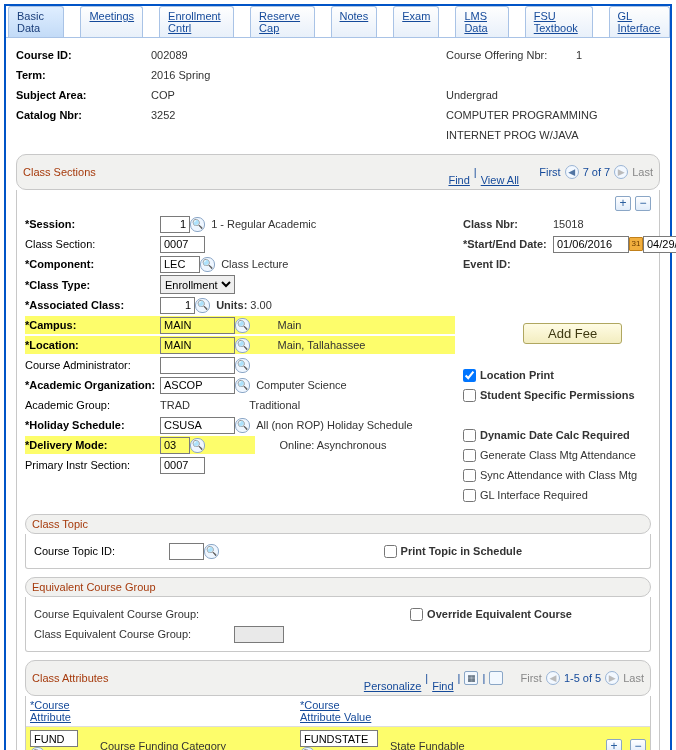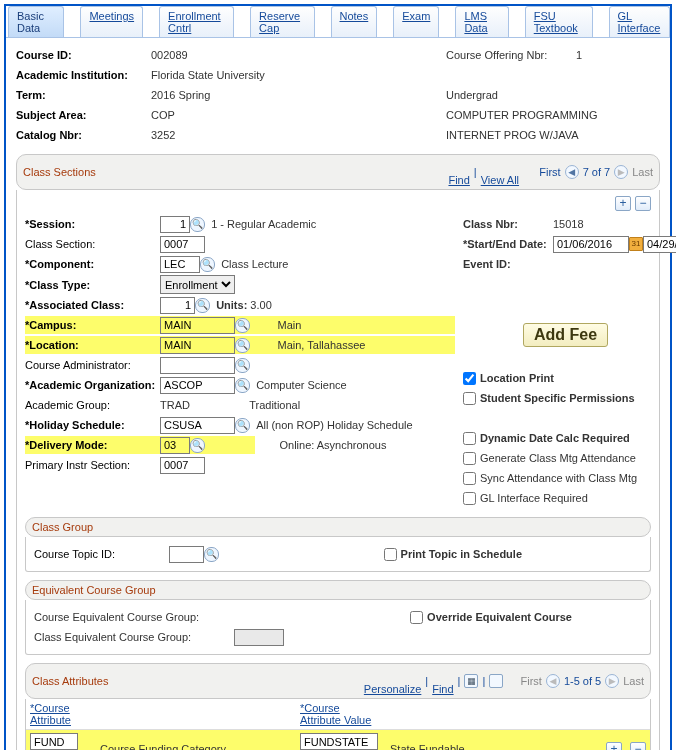--- a/index.html
+++ b/index.html
@@ -108,26 +108,25 @@
     text-align: center;
     line-height: 13px;
     font-size: 12px;
     color: #2a5fa0;
     cursor: pointer;
     border-radius: 2px;
   }
   .btn {
     border: 1px solid #b0a760;
     background: linear-gradient(#fffce4,#f3edc0);
-    padding: 2px 10px;
+    padding: 2px 24px;
     border-radius: 3px;
     cursor: pointer;
-    font-size: 16px;
+    font-size: 13px;
     color: #3d3810;
-    font-weight: bold;
   }
   .tbl { width: 100%; border-collapse: collapse; }
   .tbl th { text-align: left; font-weight: normal; color: #154a9a; padding: 3px 4px; font-size: 11px; }
   .tbl th.u { text-decoration: underline; }
   .tbl td { padding: 3px 4px; border-top: 1px solid #ddd; }
   .sheet-ico {
     display:inline-block; width:14px; height:14px;
     border:1px solid #8aa6c6; background:#f2f8ff;
     position:relative; cursor:pointer; border-radius:2px;
   }
@@ -167,24 +166,20 @@
     <div class="tab">GL Interface</div>
   </div>
 
   <div class="content">
 
     <div class="grid2">
       <div class="colA">
         <div class="row">
           <span class="lbl bold">Course ID:</span>
           <span class="val">002089</span>
-        </div>
-        <div class="row">
-          <span class="lbl bold">Academic Institution:</span>
-          <span class="val">Florida State University</span>
         </div>
         <div class="row">
           <span class="lbl bold">Term:</span>
           <span class="val">2016 Spring</span>
         </div>
         <div class="row">
           <span class="lbl bold">Subject Area:</span>
           <span class="val">COP</span>
         </div>
         <div class="row">
@@ -348,21 +343,21 @@
             <span>Sync Attendance with Class Mtg</span>
           </div>
           <div class="row">
             <input type="checkbox" class="cb" style="">
             <span>GL Interface Required</span>
           </div>
         </div>
       </div>
 
       <div class="section-head">
-        <span class="section-title">Class Group</span>
+        <span class="section-title">Class Topic</span>
       </div>
       <div class="section-body">
         <div class="row">
           <span class="lbl">Course Topic ID:</span>
           <input type="text" style="width: 35px;">
           <span class="icon-lookup"></span>
           <span style="flex:1"></span>
           <input type="checkbox" class="cb" style="">
           <span style="font-weight:bold">Print Topic in Schedule</span>
           <span style="width:120px"></span>

